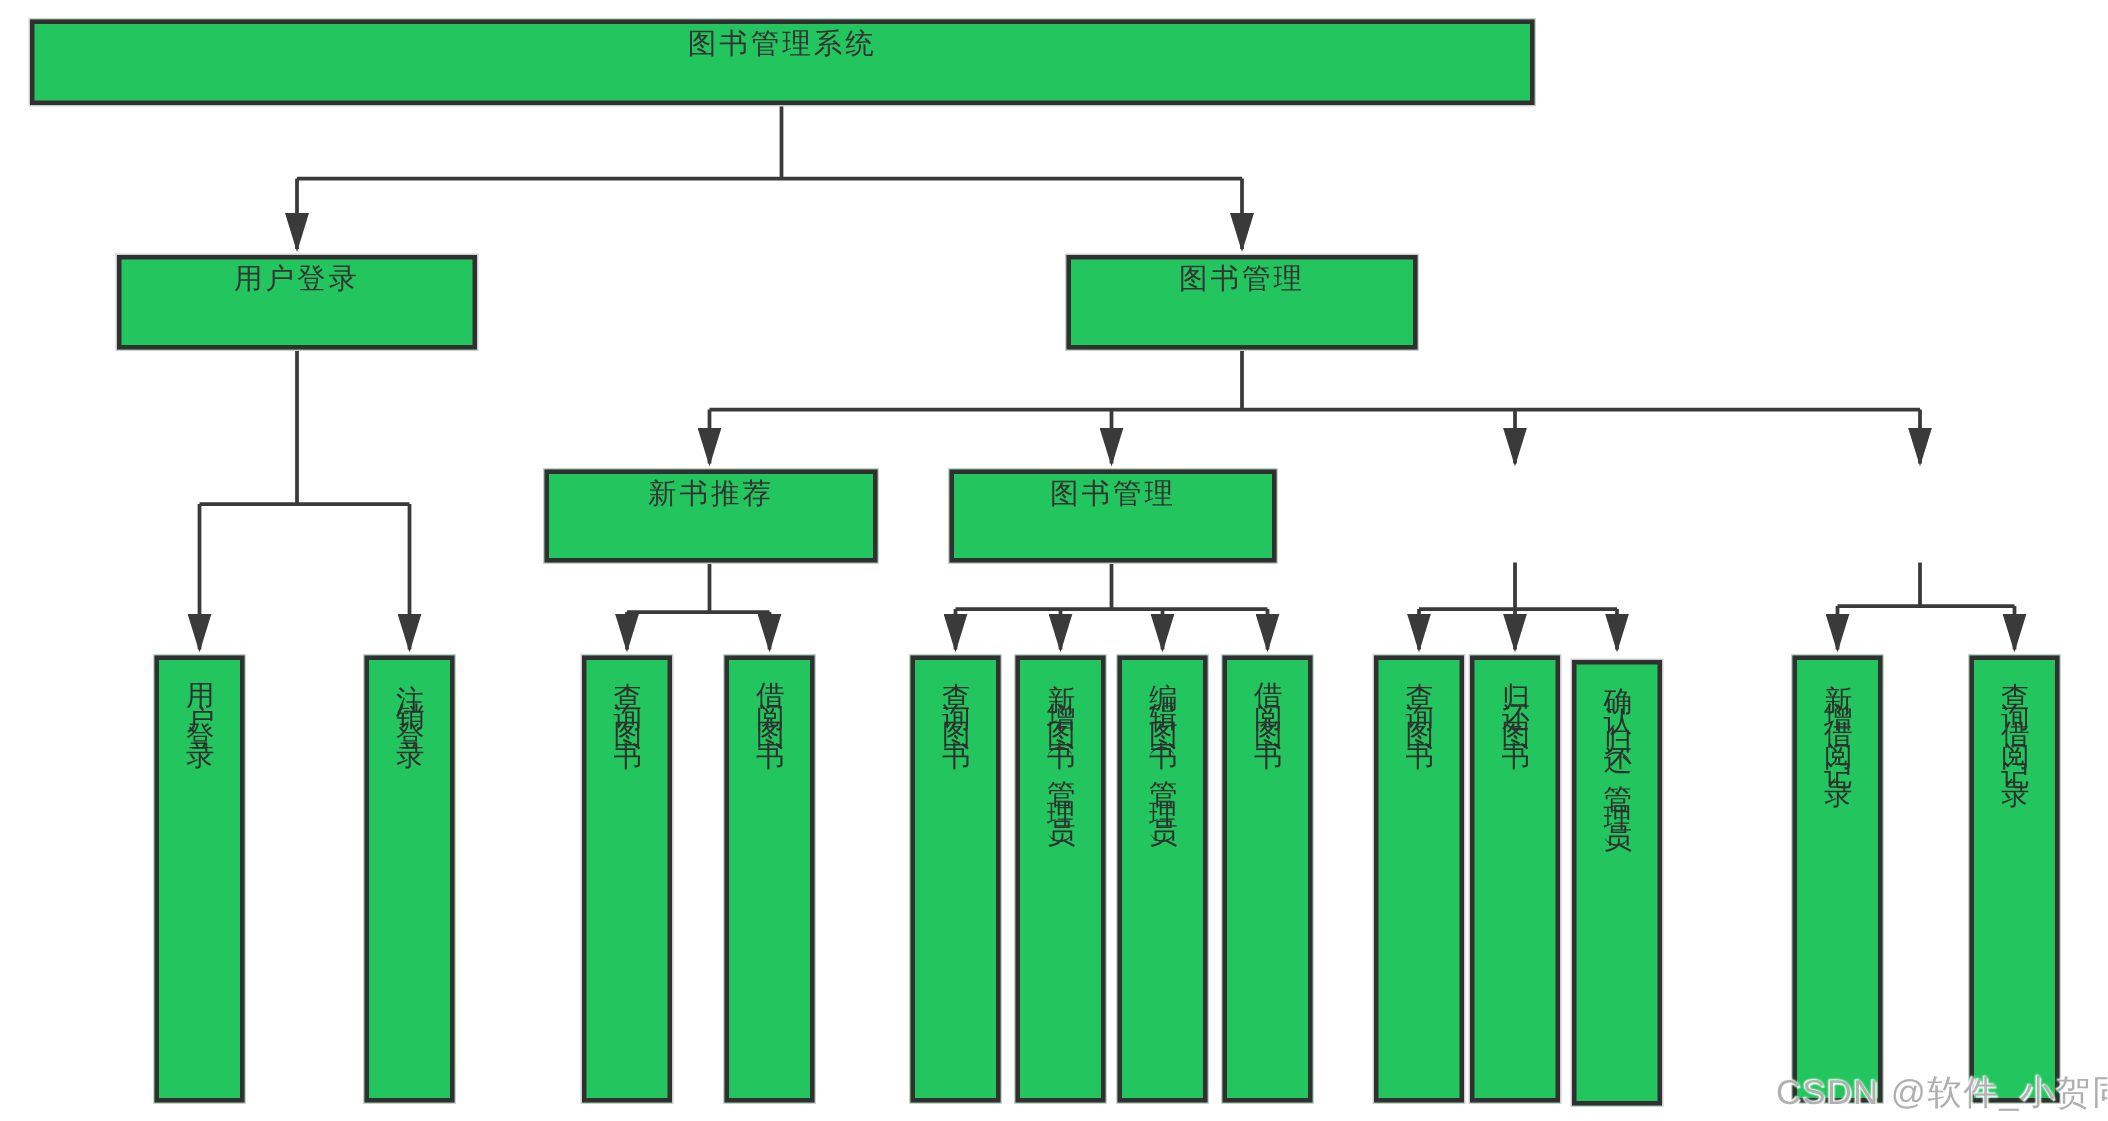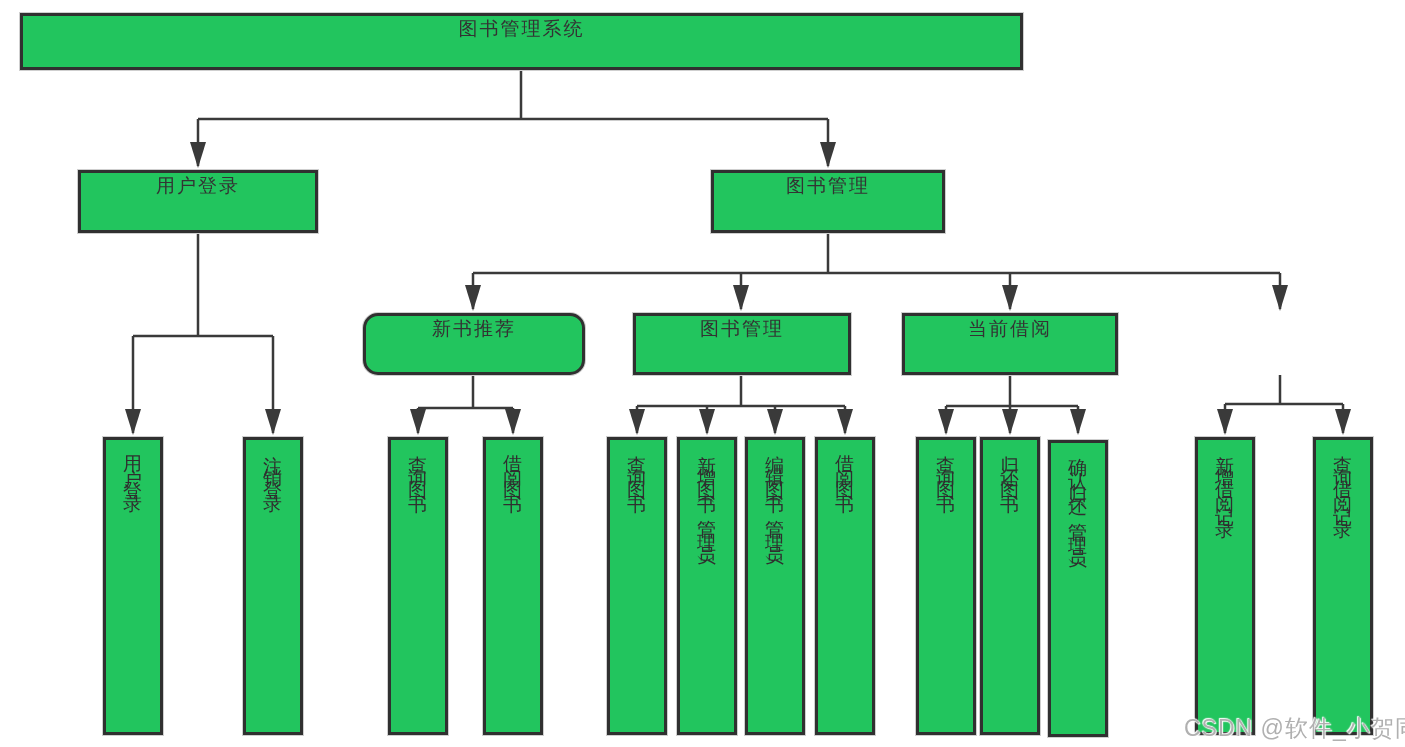--- a/index.html
+++ b/index.html
@@ -121,28 +121,25 @@
     <span>图书管理系统</span>
   </div>
 
   <div class="box h" style="left:78px; top:170px; width:240px; height:63px;">
     <span>用户登录</span>
   </div>
   <div class="box h" style="left:711px; top:170px; width:234px; height:63px;">
     <span>图书管理</span>
   </div>
 
-  <div class="box h" style="left:363px; top:313px; width:222px; height:62px;border-radius:15px;">
+  <div class="box h" style="left:363px; top:313px; width:222px; height:62px;">
     <span>新书推荐</span>
   </div>
   <div class="box h" style="left:633px; top:313px; width:218px; height:62px;">
     <span>图书管理</span>
-  </div>
-  <div class="box h" style="left:902px; top:313px; width:216px; height:62px;">
-    <span>当前借阅</span>
   </div>
 
   <div class="box v" style="left:103px;">
     <span>用户登录</span>
   </div>
   <div class="box v" style="left:243px;">
     <span>注销登录</span>
   </div>
 
   <div class="box v" style="left:388px;">

